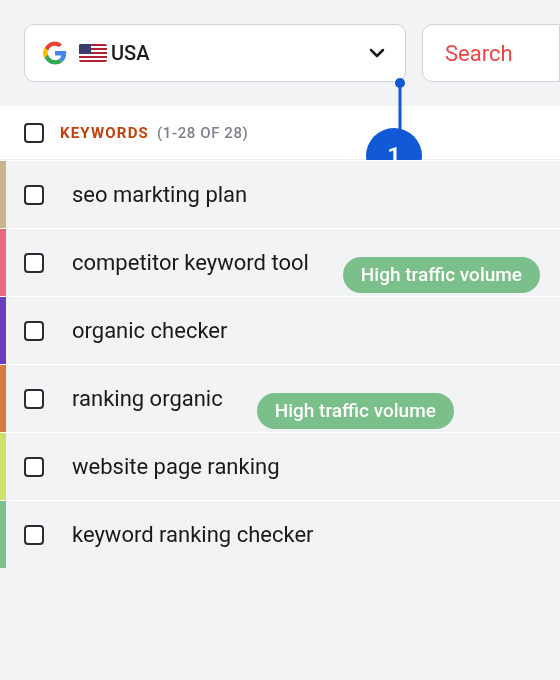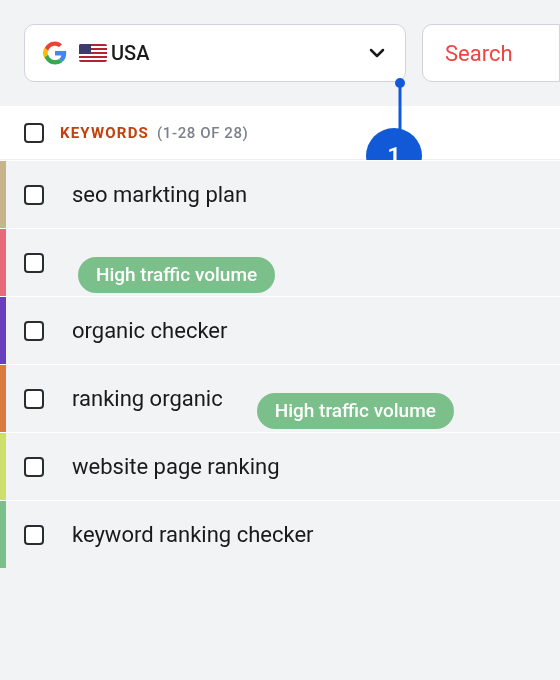--- a/index.html
+++ b/index.html
@@ -225,20 +225,21 @@
       <span class="count">(1-28 OF 28)</span>
     </div>
   </div>
   <div id="rows">
       <div class="row s0">
         <div class="checkbox"></div>
         <span class="kw">seo markting plan</span>
       </div>
       <div class="row s1">
         <div class="checkbox"></div>
+        <span class="kw">competitor keyword tool</span>
         <span class="badge">High traffic volume</span>
       </div>
       <div class="row s3">
         <div class="checkbox"></div>
         <span class="kw">organic checker</span>
       </div>
       <div class="row s4">
         <div class="checkbox"></div>
         <span class="kw">ranking organic</span>
         <span class="badge">High traffic volume</span>

